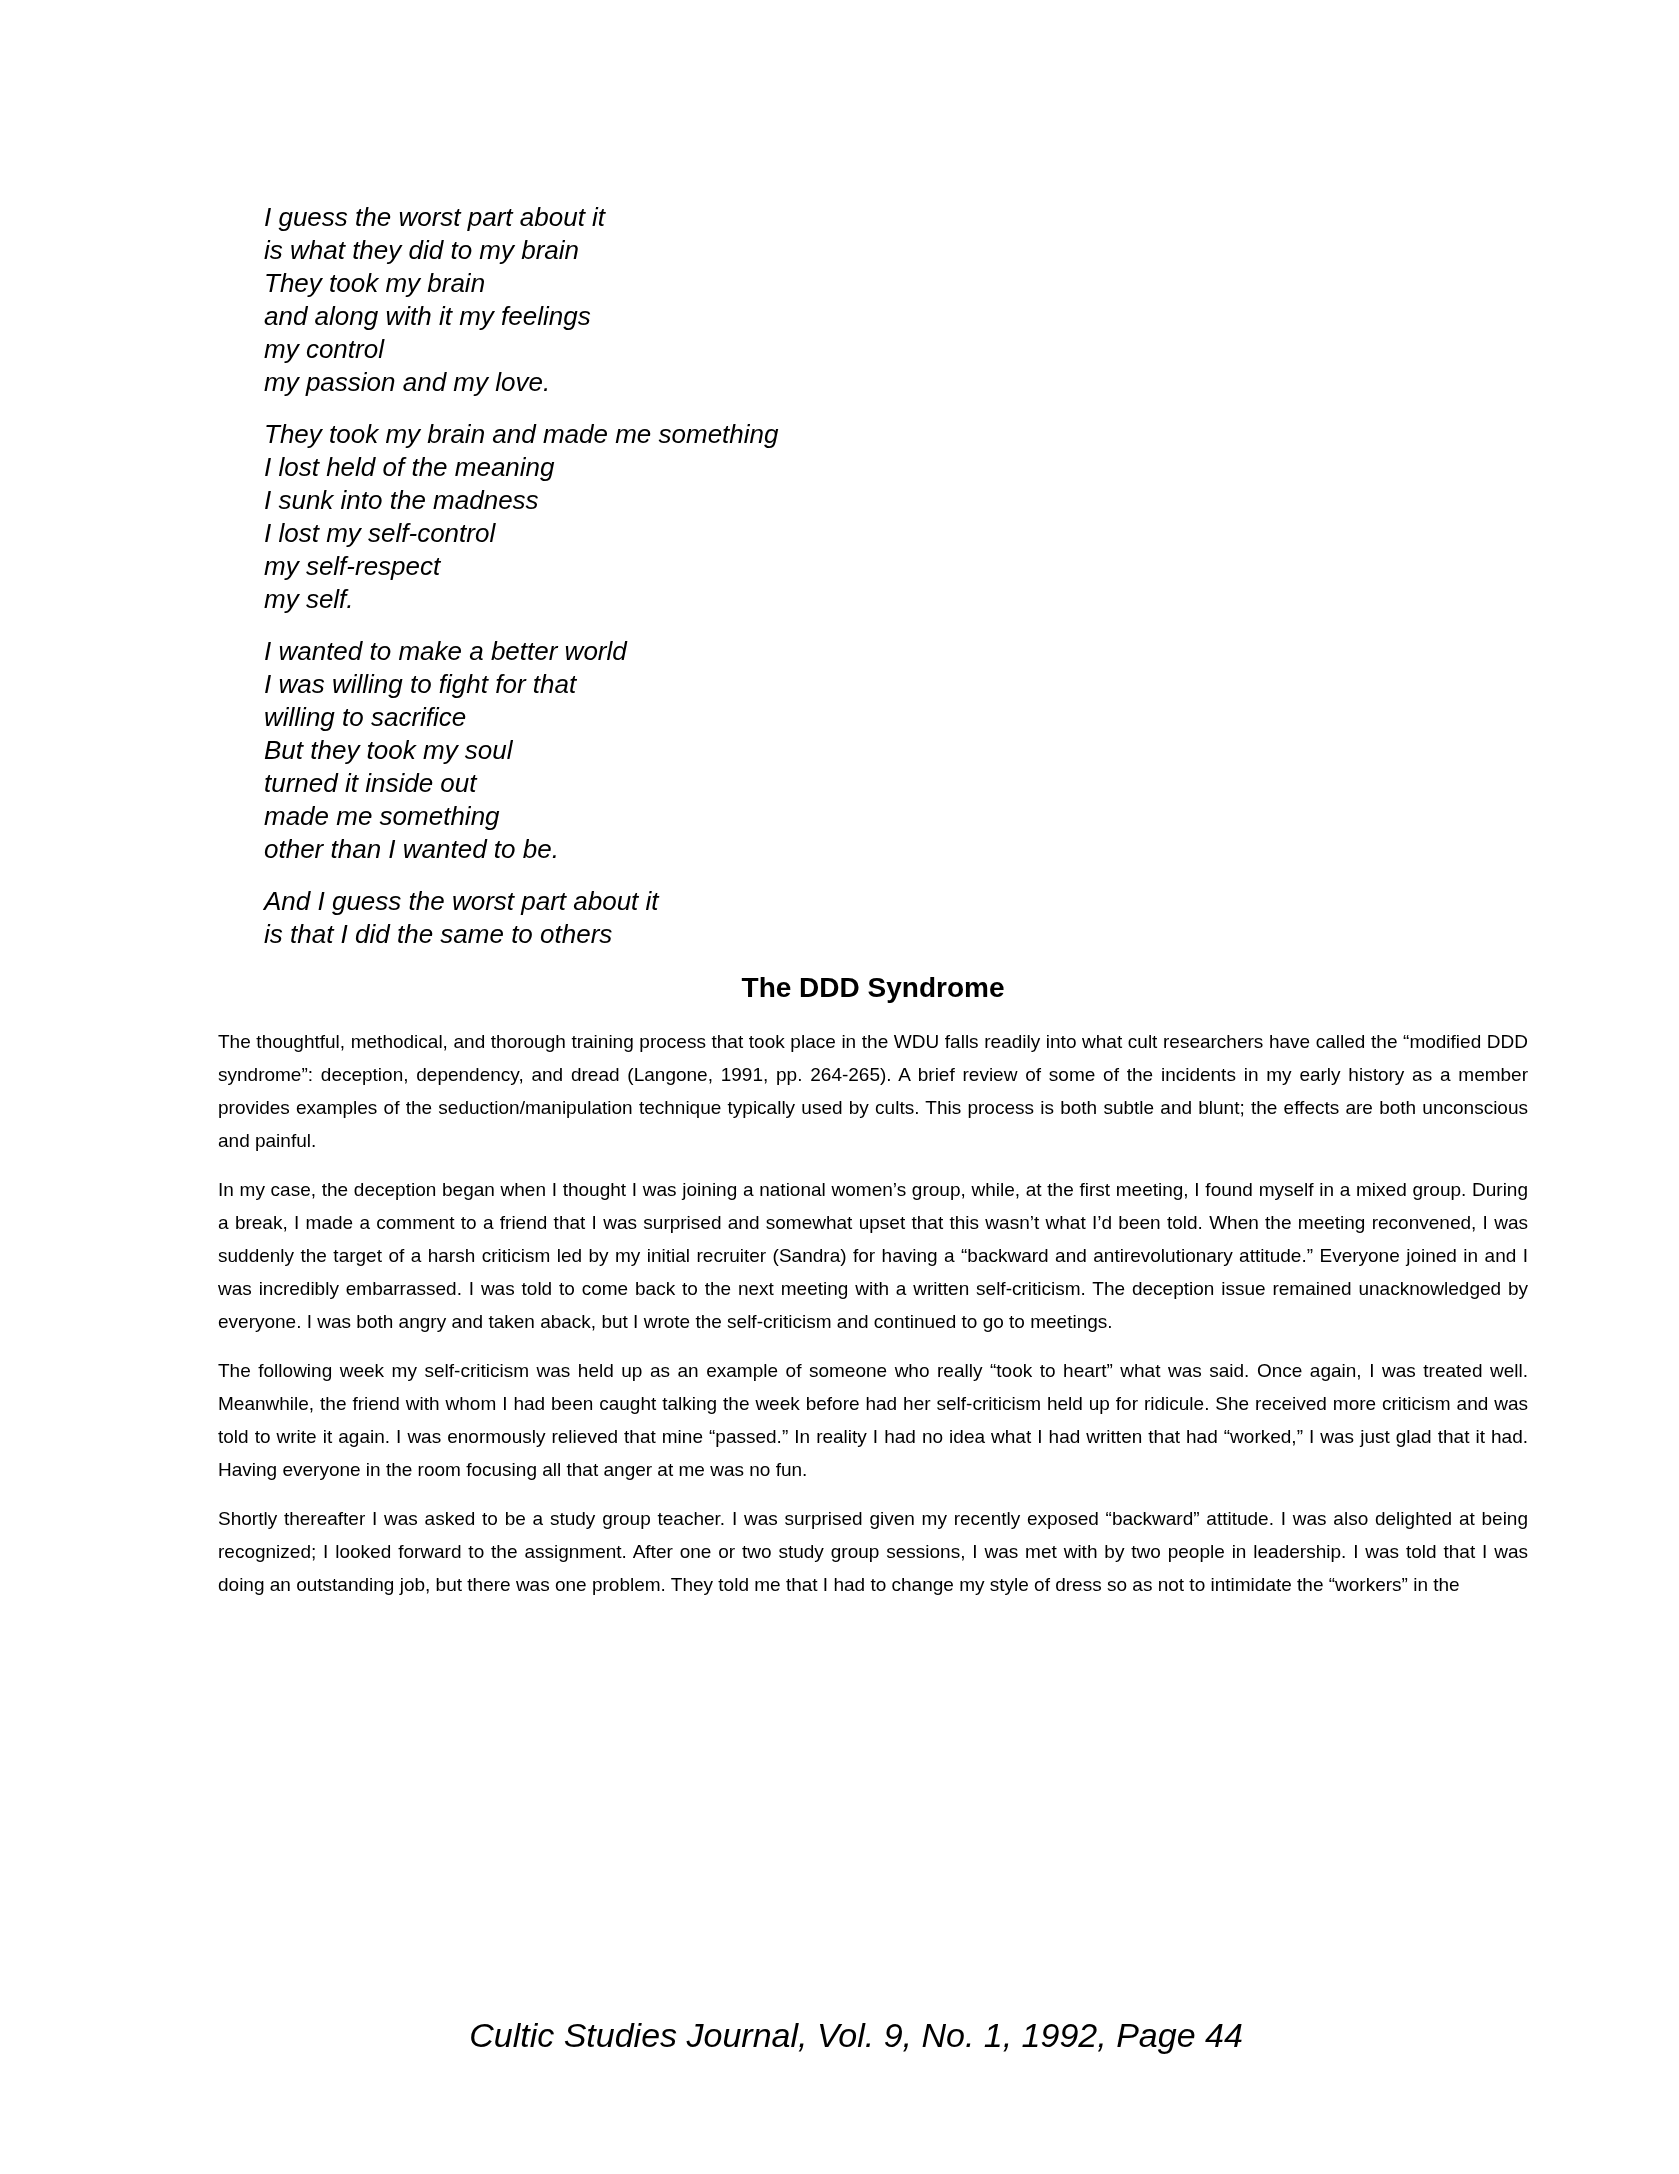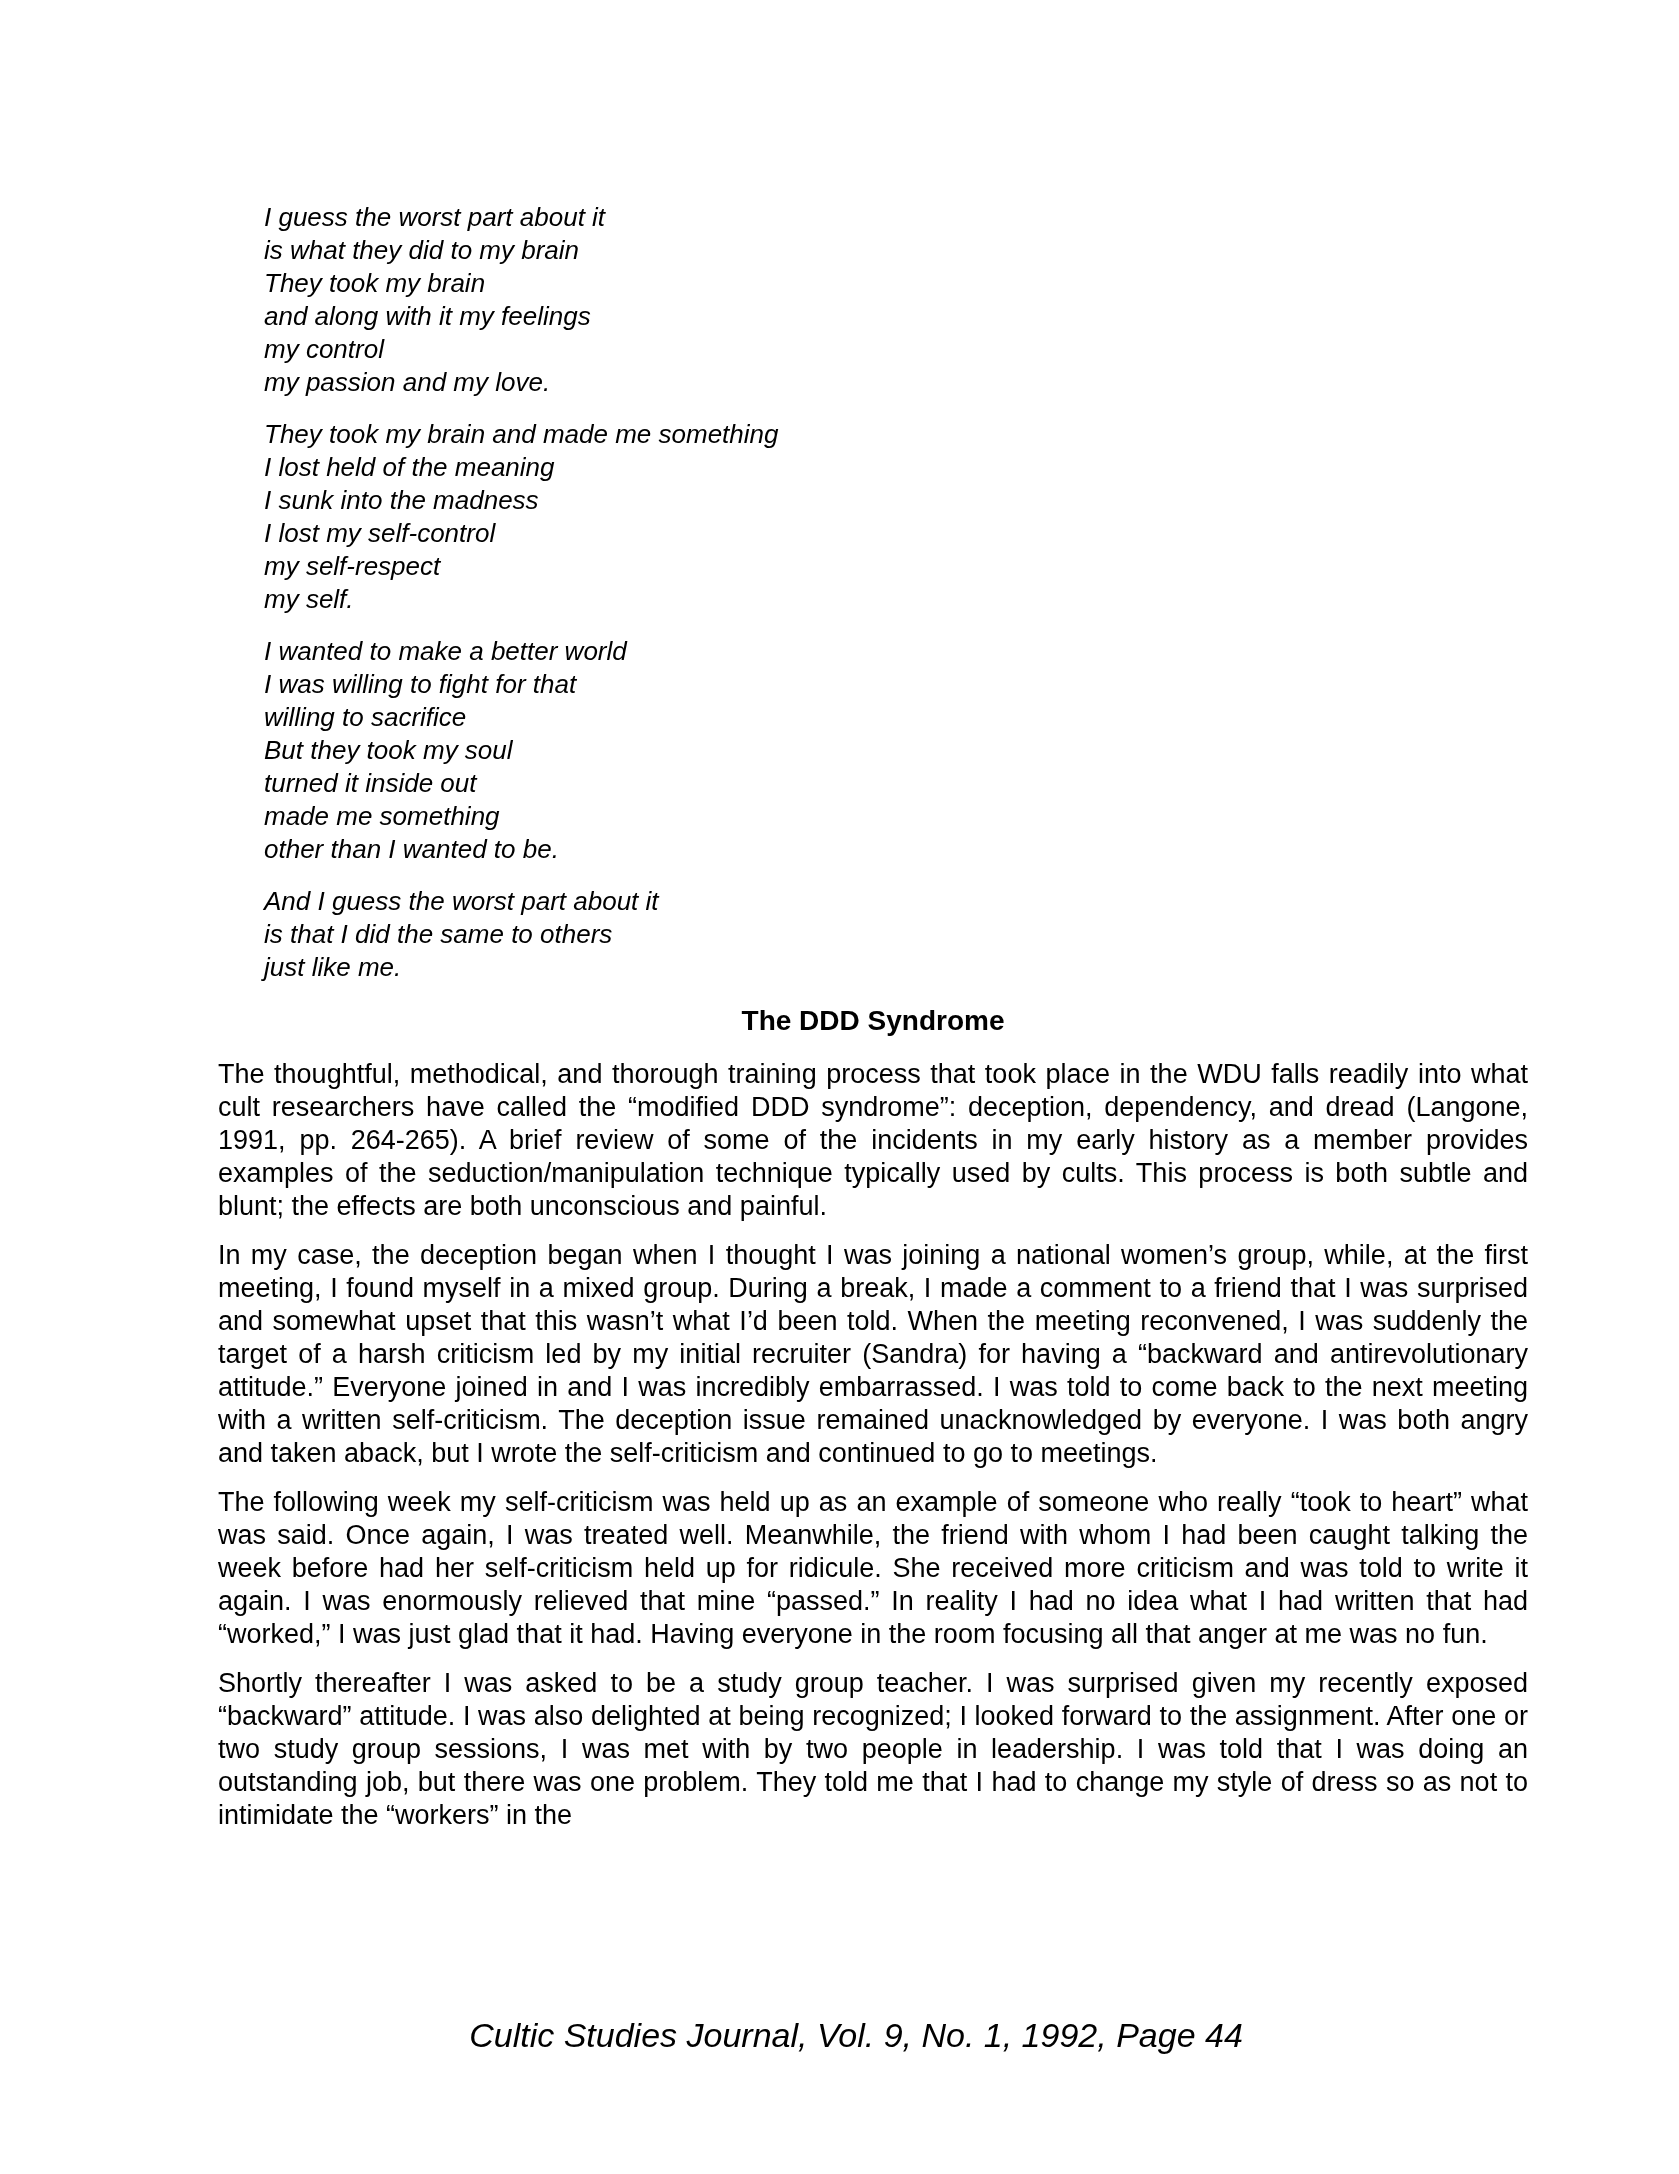--- a/index.html
+++ b/index.html
@@ -37,21 +37,21 @@
   }
   .heading {
     margin: 20px 0 21px 0;
     font-size: 28px;
     line-height: 33px;
     font-weight: bold;
     text-align: center;
   }
   .para {
     margin: 0 0 16px 0;
-    font-size: 27px;
+    font-size: 19px;
     line-height: 33px;
     text-align: justify;
     text-justify: inter-word;
   }
   .footer {
     position: absolute;
     left: 201px;
     top: 2019px;
     width: 1310px;
     font-style: italic;
@@ -88,21 +88,20 @@
         <div class="poem-line">I was willing to fight for that</div>
         <div class="poem-line">willing to sacrifice</div>
         <div class="poem-line">But they took my soul</div>
         <div class="poem-line">turned it inside out</div>
         <div class="poem-line">made me something</div>
         <div class="poem-line">other than I wanted to be.</div>
       </div>
       <div class="stanza">
         <div class="poem-line">And I guess the worst part about it</div>
         <div class="poem-line">is that I did the same to others</div>
-        <div class="poem-line">just like me.</div>
       </div>
     </div>
 
     <h2 class="heading">The DDD Syndrome</h2>
 
     <p class="para">The thoughtful, methodical, and thorough training process that took place in the WDU falls readily into what cult researchers have called the “modified DDD syndrome”: deception, dependency, and dread (Langone, 1991, pp. 264-265). A brief review of some of the incidents in my early history as a member provides examples of the seduction/manipulation technique typically used by cults. This process is both subtle and blunt; the effects are both unconscious and painful.</p>
     <p class="para">In my case, the deception began when I thought I was joining a national women’s group, while, at the first meeting, I found myself in a mixed group. During a break, I made a comment to a friend that I was surprised and somewhat upset that this wasn’t what I’d been told. When the meeting reconvened, I was suddenly the target of a harsh criticism led by my initial recruiter (Sandra) for having a “backward and antirevolutionary attitude.” Everyone joined in and I was incredibly embarrassed. I was told to come back to the next meeting with a written self-criticism. The deception issue remained unacknowledged by everyone. I was both angry and taken aback, but I wrote the self-criticism and continued to go to meetings.</p>
     <p class="para">The following week my self-criticism was held up as an example of someone who really “took to heart” what was said. Once again, I was treated well. Meanwhile, the friend with whom I had been caught talking the week before had her self-criticism held up for ridicule. She received more criticism and was told to write it again. I was enormously relieved that mine “passed.” In reality I had no idea what I had written that had “worked,” I was just glad that it had. Having everyone in the room focusing all that anger at me was no fun.</p>
     <p class="para">Shortly thereafter I was asked to be a study group teacher. I was surprised given my recently exposed “backward” attitude. I was also delighted at being recognized; I looked forward to the assignment. After one or two study group sessions, I was met with by two people in leadership. I was told that I was doing an outstanding job, but there was one problem. They told me that I had to change my style of dress so as not to intimidate the “workers” in the</p>
 

